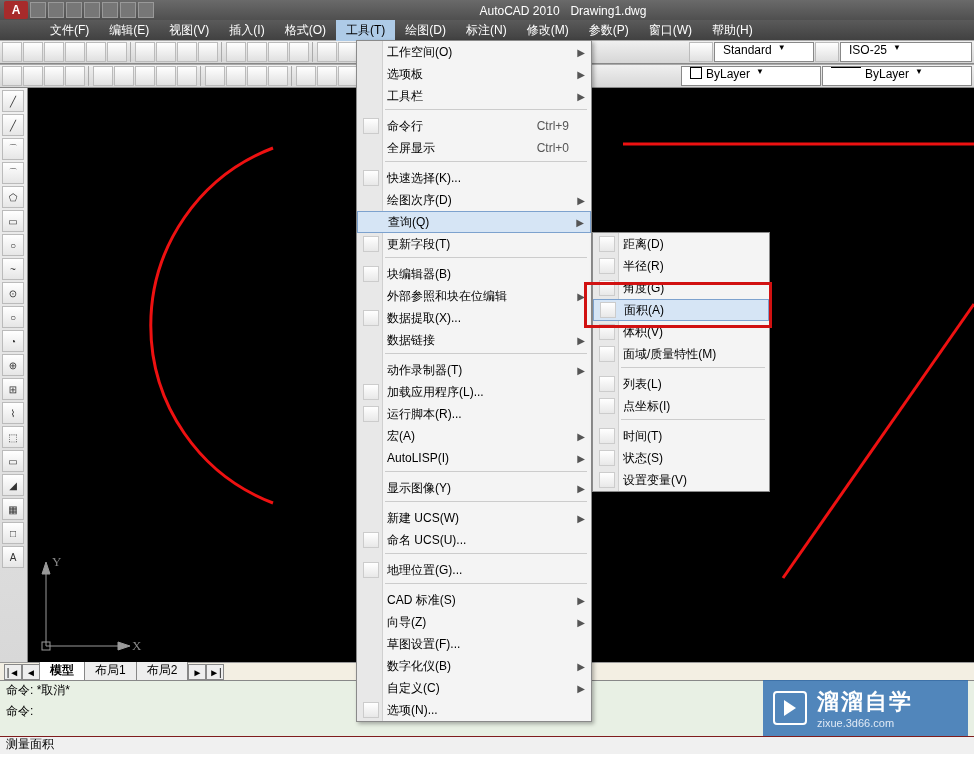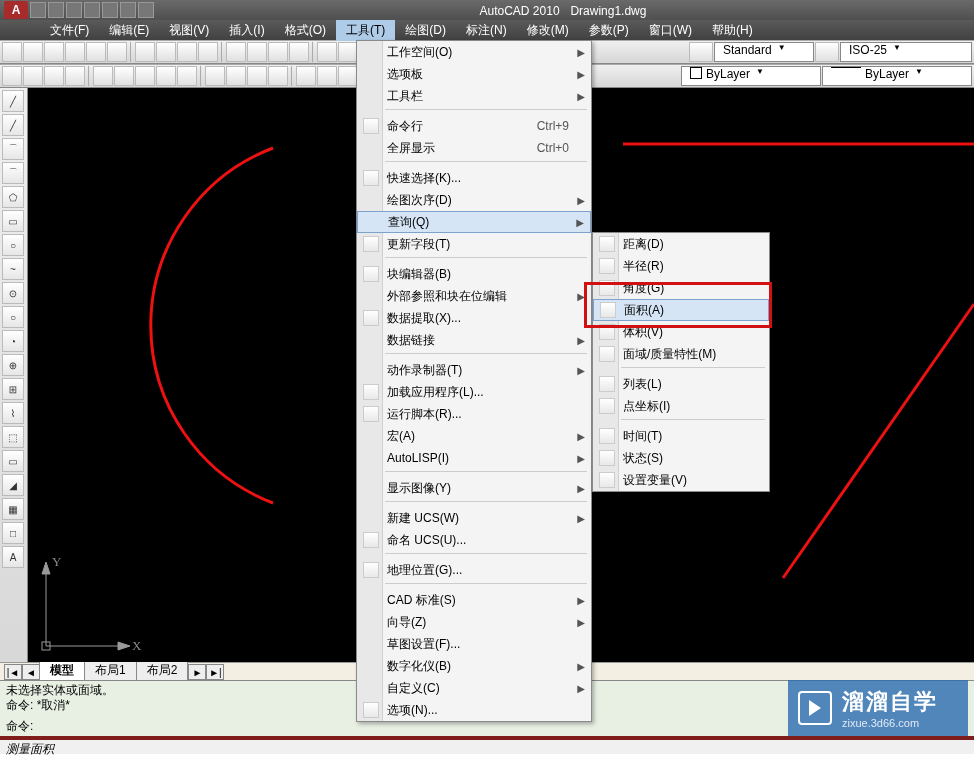--- a/index.html
+++ b/index.html
@@ -22,35 +22,35 @@
 .side-tools .tbtn { width:22px; height:22px; border:1px solid #bbb; background:linear-gradient(#fff,#e6e6e6); display:flex; align-items:center; justify-content:center; font-size:10px; color:#333;}
 .canvas { flex:1; background:#000; position:relative; overflow:hidden; }
 .canvas svg { position:absolute; top:0; left:0; }
 .ucs-label { position:absolute; color:#888; font-size:13px; font-family: serif; }
 .tabs-bar { height:18px; background:#f3efe3; border-top:1px solid #999; display:flex; align-items:flex-end; padding-left:4px; gap:0; }
 .tabs-bar .tbtn { width:18px; height:16px; border:1px solid #888; background:#eee; font-size:10px; display:flex; align-items:center; justify-content:center;}
 .tabs-bar .tab { padding:1px 10px; border:1px solid #888; border-bottom:none; background:#eee; font-size:12px; margin-left:-1px;}
 .tabs-bar .tab.active { background:#fff; font-weight:bold;}
 .cmd-area { background:#e8f0e4; border-top:1px solid #888; height:56px; padding:2px 6px; font-size:12px; display:flex; flex-direction:column; justify-content:flex-start;}
 .cmd-area .line { line-height:15px; }
-.status-bar { height:18px; background:#f0f0f0; border-top:4px solid #7f1d1d; padding:1px 6px; font-size:12px; display:flex; align-items:flex-start;font-style:italic;}
+.status-bar { height:18px; background:#f0f0f0; border-top:1px solid #7f1d1d; padding:1px 6px; font-size:12px; display:flex; align-items:flex-end;}
 
 .menu { position:absolute; background:#f4f4f4; border:1px solid #8a8a8a; box-shadow:2px 2px 4px rgba(0,0,0,.3); z-index:100; }
 .menu .row { display:flex; align-items:center; height:22px; padding:0 18px 0 30px; position:relative; cursor:default; white-space:nowrap;}
 .menu .row.active { background:#d6e5f5; border:1px solid #7da2ce; height:22px; }
 .menu .row .icon { position:absolute; left:6px; width:16px; height:16px; border:1px solid #ccc; background:linear-gradient(#fff,#e8e8e8); }
 .menu .row .arrow { position:absolute; right:6px; font-size:10px; color:#555; }
 .menu .row .shortcut { position:absolute; right:22px; color:#555; }
 .menu .sep-row { height:6px; padding:0; }
 .menu .sep-row::after { content:''; display:block; border-top:1px solid #ccc; margin:2px 4px 0 28px;}
 .menu .icon-strip { position:absolute; left:0; top:0; bottom:0; width:26px; background:#e8e8e8; border-right:1px solid #d0d0d0; z-index:-1;}
 
 .red-focus { position:absolute; border:3px solid #d11111; z-index:200; pointer-events:none; }
 
-.watermark { position:absolute; right:6px; bottom:32px; width:180px; height:56px; background:#2a6cb0cc; color:#fff; display:flex; align-items:center; padding:4px 10px; gap:10px; z-index:50;}
+.watermark { position:absolute; right:6px; bottom:32px; width:205px; height:56px; background:#2a6cb0cc; color:#fff; display:flex; align-items:center; padding:4px 10px; gap:10px; z-index:50;}
 .watermark .play { width:34px; height:34px; border:2px solid #fff; border-radius:4px; display:flex; align-items:center; justify-content:center;}
 .watermark .play::after { content:''; border-left:12px solid #fff; border-top:8px solid transparent; border-bottom:8px solid transparent;}
 .watermark .txt1 { font-size:22px; font-weight:bold; letter-spacing:2px;}
 .watermark .txt2 { font-size:11px; color:#dfe9f5;}
 </style>
 </head>
 <body>
 
 <div class="title-bar">
   <div class="logo">A</div>
@@ -205,21 +205,20 @@
     <div class="tbtn">|◄</div>
     <div class="tbtn">◄</div>
     <div class="tab active">模型</div>
     <div class="tab">布局1</div>
     <div class="tab">布局2</div>
     <div class="tbtn">►</div>
     <div class="tbtn">►|</div>
   </div>
 
 <div class="cmd-area">
-  <div class="line">未选择实体或面域。</div>
   <div class="line">命令: *取消*</div>
   <div class="line" style="margin-top:6px;">命令:</div>
 </div>
 
 <div class="status-bar">
   <span>测量面积</span>
 </div>
 
 <div class="menu" id="tools-menu" style="left:356px; top:40px; width:236px;">
   <div class="icon-strip"></div>

